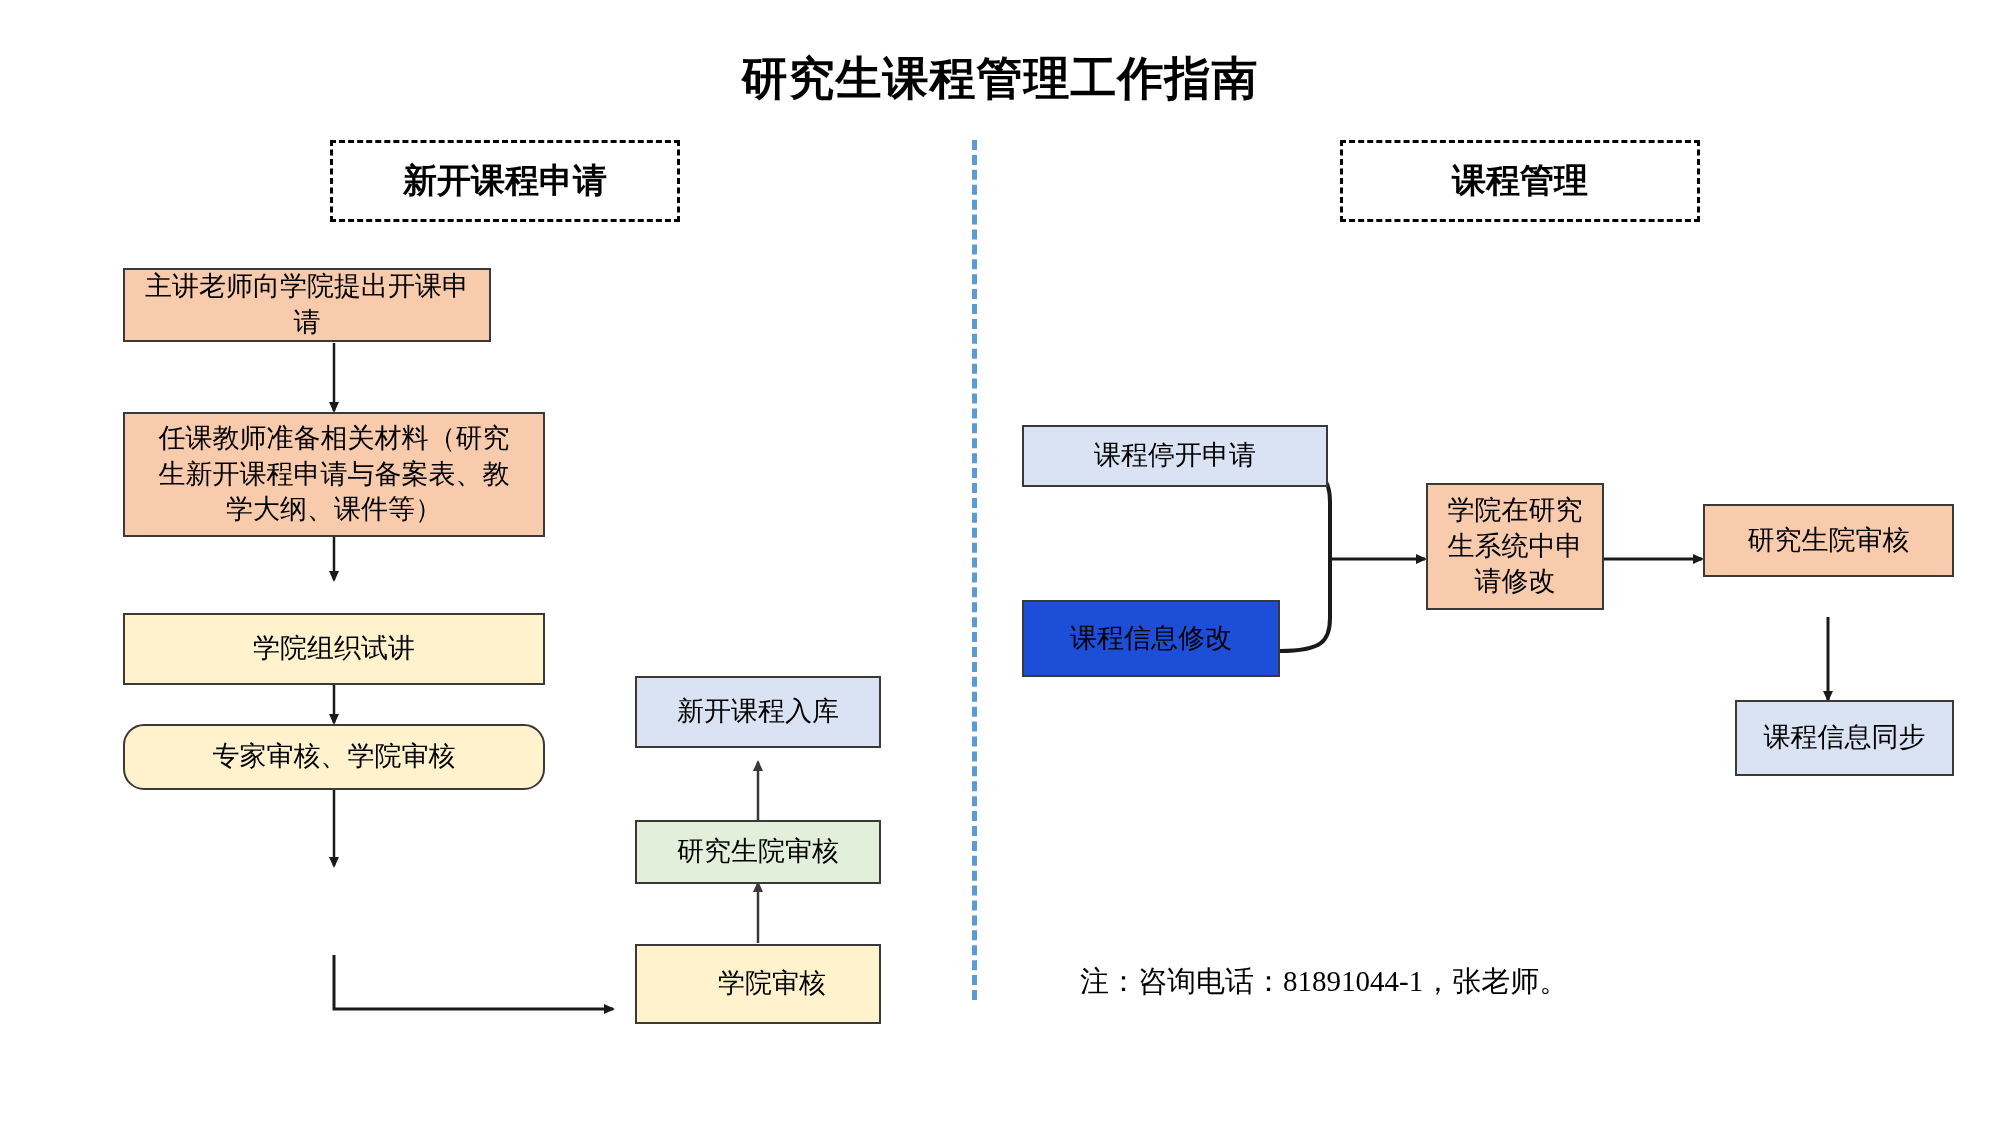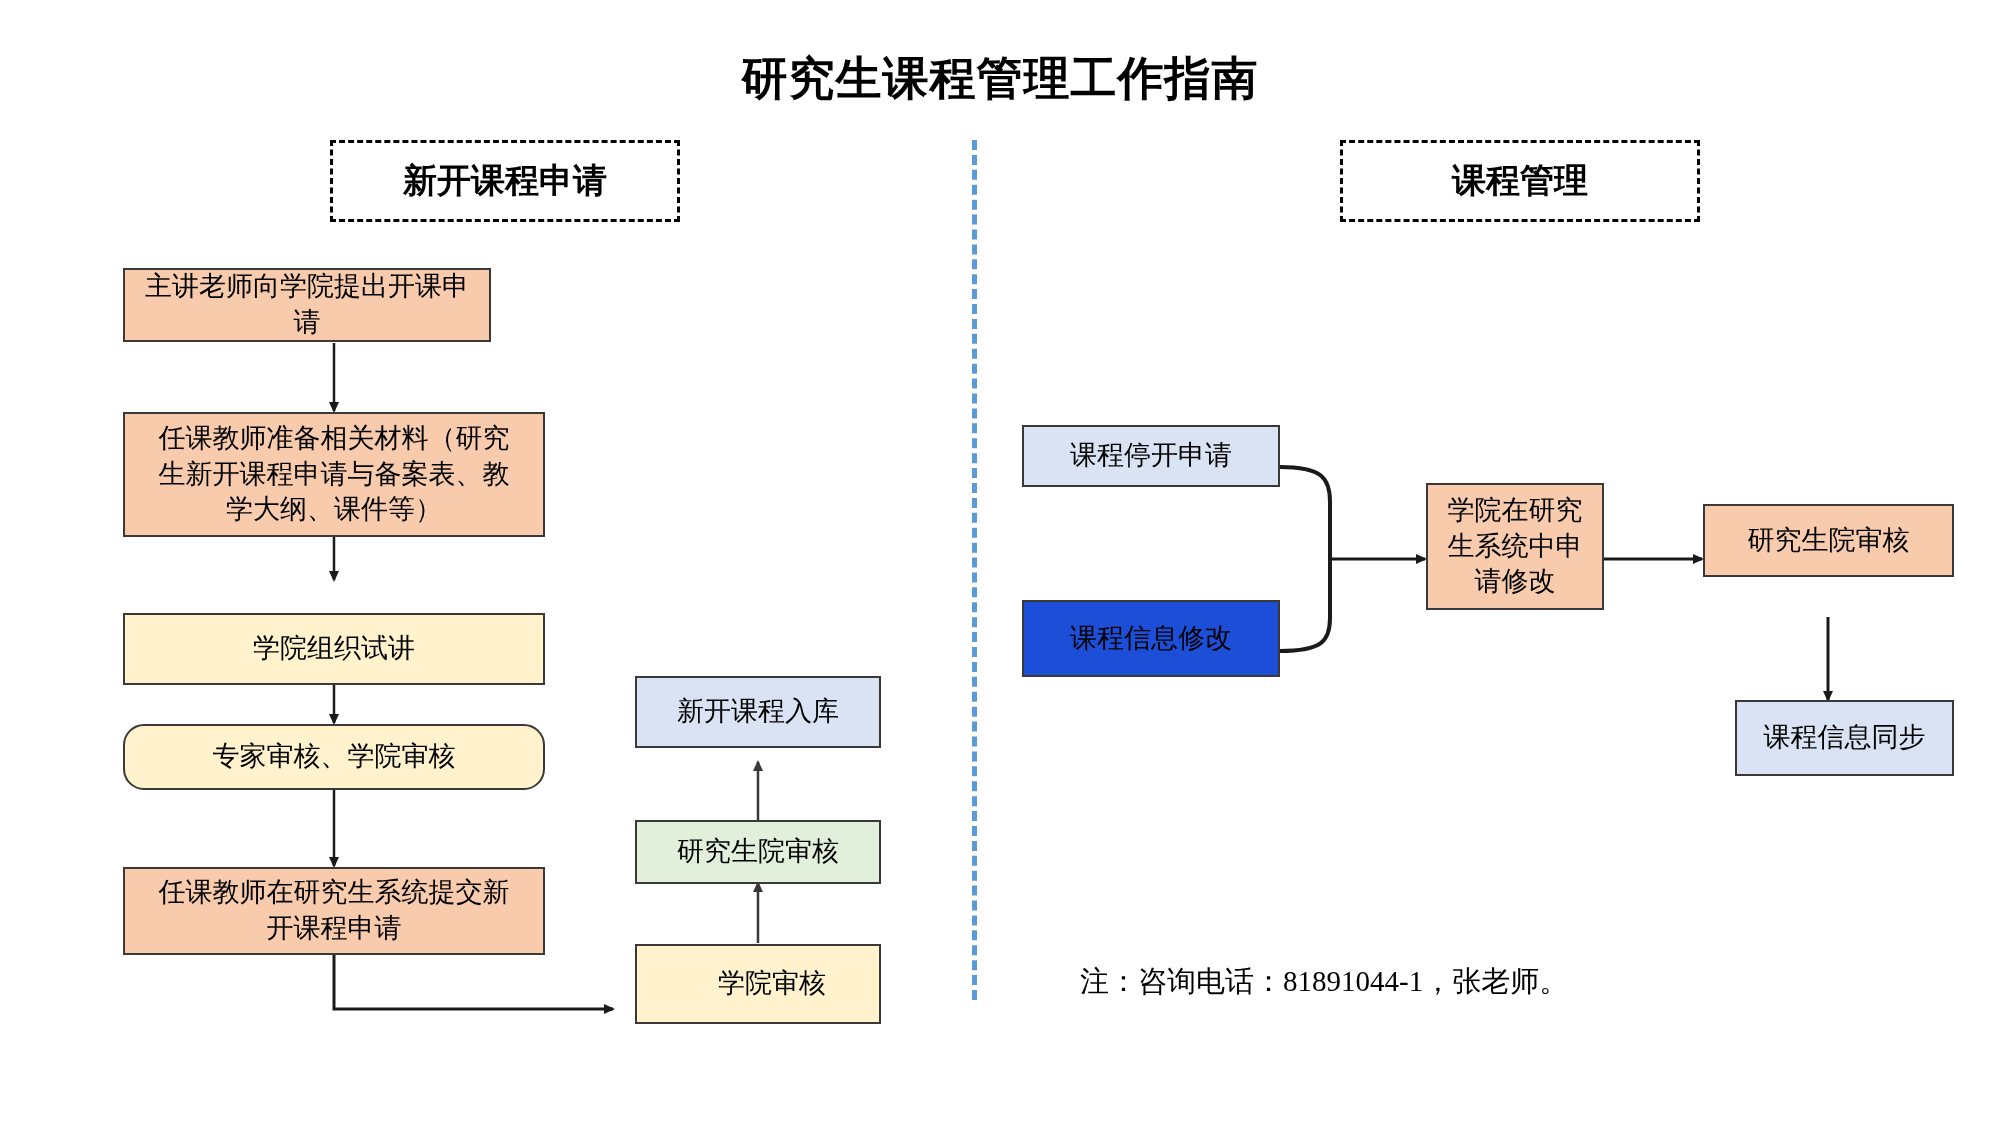--- a/index.html
+++ b/index.html
@@ -130,30 +130,28 @@
   <div class="node c-peach" style="left:123px;top:268px;width:368px;height:74px;text-align:center;">主讲老师向学院提出开课申请</div>
 
   <div class="node c-peach" style="left:123px;top:412px;width:422px;height:125px;">任课教师准备相关材料（研究
 生新开课程申请与备案表、教
 学大纲、课件等）</div>
 
   <div class="node c-yellow" style="left:123px;top:581px;width:422px;height:72px;margin-top:32px;">学院组织试讲</div>
 
   <div class="node c-yellow" style="left:123px;top:724px;width:422px;height:66px;border-radius:21px;">专家审核、学院审核</div>
 
-  <div class="node c-peach" style="left:123px;top:867px;width:422px;height:88px;">任课教师在研究生系统提交新
-开课程申请</div>
 
   <div class="node c-blue" style="left:635px;top:676px;width:246px;height:72px;">新开课程入库</div>
 
   <div class="node c-green" style="left:635px;top:820px;width:246px;height:64px;">研究生院审核</div>
 
   <div class="node c-yellow" style="left:635px;top:944px;width:246px;height:80px;padding-left:36px;">学院审核</div>
 
-  <div class="node c-blue" style="left:1022px;top:425px;width:258px;height:62px;font-family:Liberation Serif, serif;">课程停开申请</div>
+  <div class="node c-blue" style="left:1022px;top:425px;width:306px;height:62px;font-family:Liberation Serif, serif;">课程停开申请</div>
 
   <div class="node c-peach-light" style="left:1022px;top:600px;width:258px;height:77px;">课程信息修改</div>
 
   <div class="node c-peach" style="left:1426px;top:483px;width:178px;height:127px;">学院在研究
 生系统中申
 请修改</div>
 
   <div class="node c-peach" style="left:1703px;top:504px;width:251px;height:73px;">研究生院审核</div>
 
   <div class="node c-blue" style="left:1735px;top:700px;width:219px;height:76px;">课程信息同步</div>

